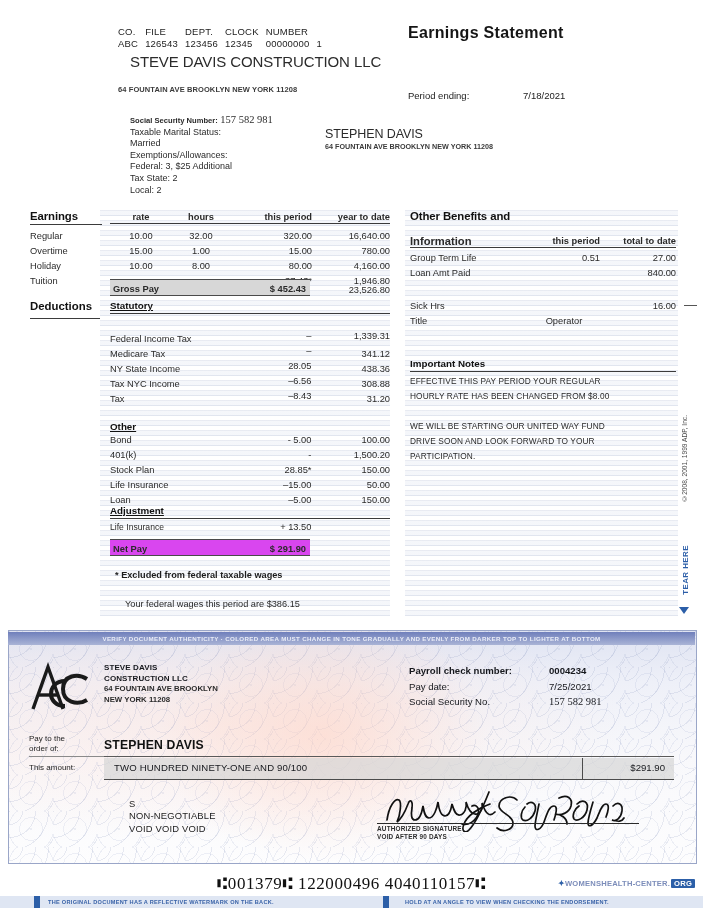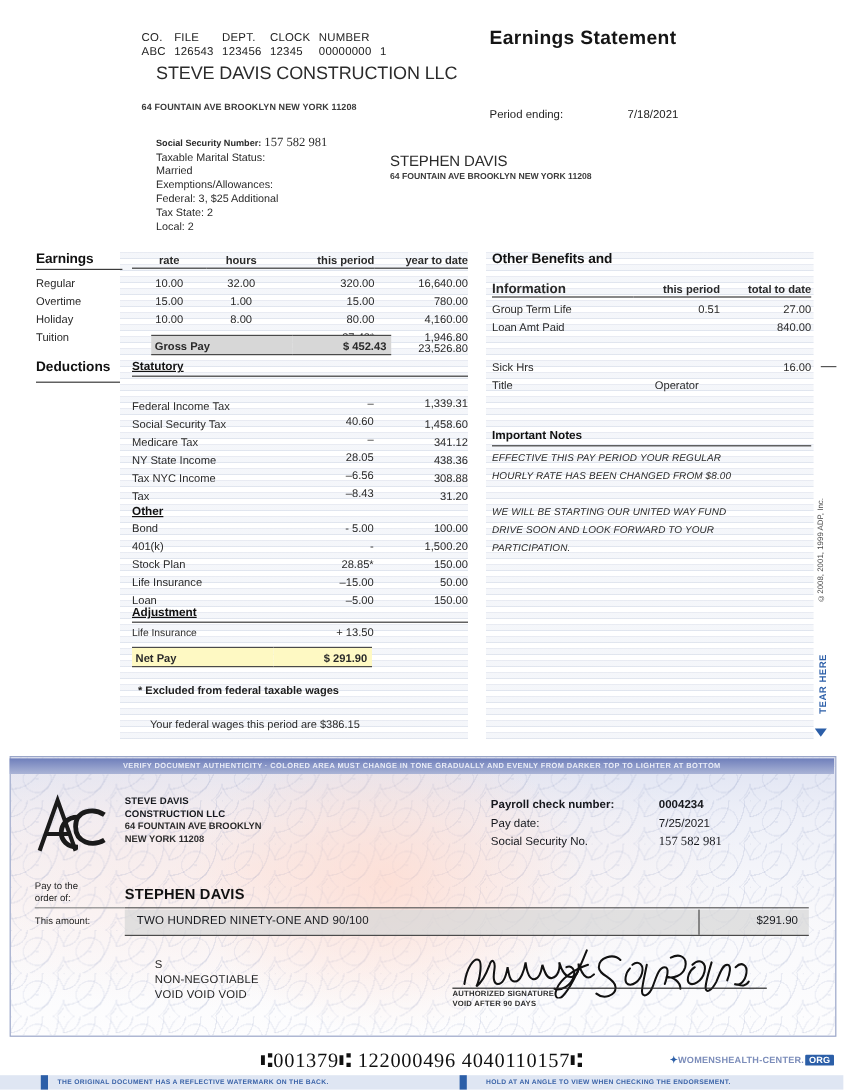--- a/index.html
+++ b/index.html
@@ -56,33 +56,33 @@
 
   .sechead{font-size:11.4px;font-weight:bold;color:#111;letter-spacing:-.1px;}
 
   table.tbl{border-collapse:collapse;width:100%;table-layout:fixed;}
   table.tbl td{font-size:9.3px;color:#2a2a2a;padding:0;height:15px;vertical-align:bottom;line-height:12px;}
   .r{text-align:right;}
   .c{text-align:center;}
   .hdr td{font-weight:bold;font-size:9.6px;color:#111;border-bottom:1.4px solid #3b3b3b;padding-bottom:1px;}
 
   .grosspay td{font-weight:bold;font-size:9.8px;border-top:1.3px solid #4a4a4a;border-bottom:1.3px solid #4a4a4a;background:#d7d7d7;height:17px;}
-  .netpay td{font-weight:bold;font-size:9.8px;border-top:1.3px solid #4a4a4a;border-bottom:1.3px solid #4a4a4a;background:#fef9c3;height:17px;}
+  .netpay td{font-weight:bold;font-size:9.8px;border-top:1.3px solid #4a4a4a;border-bottom:1.3px solid #4a4a4a;background:#d946ef;height:17px;}
 
   .subhead{font-weight:bold;font-size:9.8px;color:#111;text-decoration:underline;}
   .underline-rule{border-bottom:1.3px solid #3b3b3b;}
 
   .deduct-label{position:absolute;left:30px;top:300px;font-size:11.4px;font-weight:bold;color:#111;}
   .deduct-rule{position:absolute;left:30px;top:318px;width:70px;border-bottom:1.4px solid #3b3b3b;}
   .earn-rule{position:absolute;left:30px;top:224px;width:72px;border-bottom:1.4px solid #3b3b3b;}
 
   .notefoot{font-size:9.2px;font-weight:bold;color:#1d1d1d;}
   .notesmall{font-size:9.2px;color:#2a2a2a;}
 
-  .notes-line{font-size:8.3px;color:#2a2a2a;letter-spacing:.1px;height:15px;line-height:15px;font-style:italic;}
+  .notes-line{font-size:8.3px;color:#2a2a2a;letter-spacing:.1px;height:15px;line-height:15px;}
 
   
   .vert{position:absolute;writing-mode:vertical-rl;transform:rotate(180deg);white-space:nowrap;}
   .copy{left:681px;top:415px;font-size:6.6px;color:#4a4a4a;}
   .tear{left:681px;top:545px;font-size:8px;font-weight:bold;color:#2b5ea8;letter-spacing:.4px;}
   .tear-arrow{position:absolute;left:679px;top:607px;width:0;height:0;border-left:5px solid transparent;border-right:5px solid transparent;border-top:7px solid #2b5ea8;}
   .dash-mark{position:absolute;left:684px;top:305px;width:13px;border-top:1.2px solid #555;}
 
   
   .check{position:absolute;left:8px;top:630px;width:687px;height:232px;
@@ -263,21 +263,21 @@
           <td>Tuition</td>
           <td class="c"></td>
           <td class="c"></td>
           <td class="r">37.43*</td>
           <td class="r">1,946.80</td>
         </tr>
       </tbody>
         </table>
     </div>
 
-    <div style="position:absolute;left:126px;top:279px;width:172px;">
+    <div style="position:absolute;left:110px;top:279px;width:172px;">
       <table class="tbl">
         <colgroup>
             <col style="width:118px">
             <col style="width:82px">
           </colgroup>
         <tbody>
             <tr class="grosspay">
           <td style="padding-left:3px;">Gross Pay</td>
           <td class="r" style="padding-right:4px;">$ 452.43</td>
         </tr>
@@ -295,25 +295,20 @@
         <colgroup>
             <col style="width:122px">
             <col style="width:78px">
             <col style="width:78px">
           </colgroup>
         <tbody>
             <tr>
           <td>Federal Income Tax</td>
           <td class="r" style="vertical-align:top;">–</td>
           <td class="r" style="vertical-align:top;">1,339.31</td>
-        </tr>
-        <tr>
-          <td>Social Security Tax</td>
-          <td class="r" style="vertical-align:top;">40.60</td>
-          <td class="r" style="vertical-align:bottom;">1,458.60</td>
         </tr>
         <tr>
           <td>Medicare Tax</td>
           <td class="r" style="vertical-align:top;">–</td>
           <td class="r" style="vertical-align:bottom;">341.12</td>
         </tr>
         <tr>
           <td>NY State Income</td>
           <td class="r" style="vertical-align:top;">28.05</td>
           <td class="r" style="vertical-align:bottom;">438.36</td>

